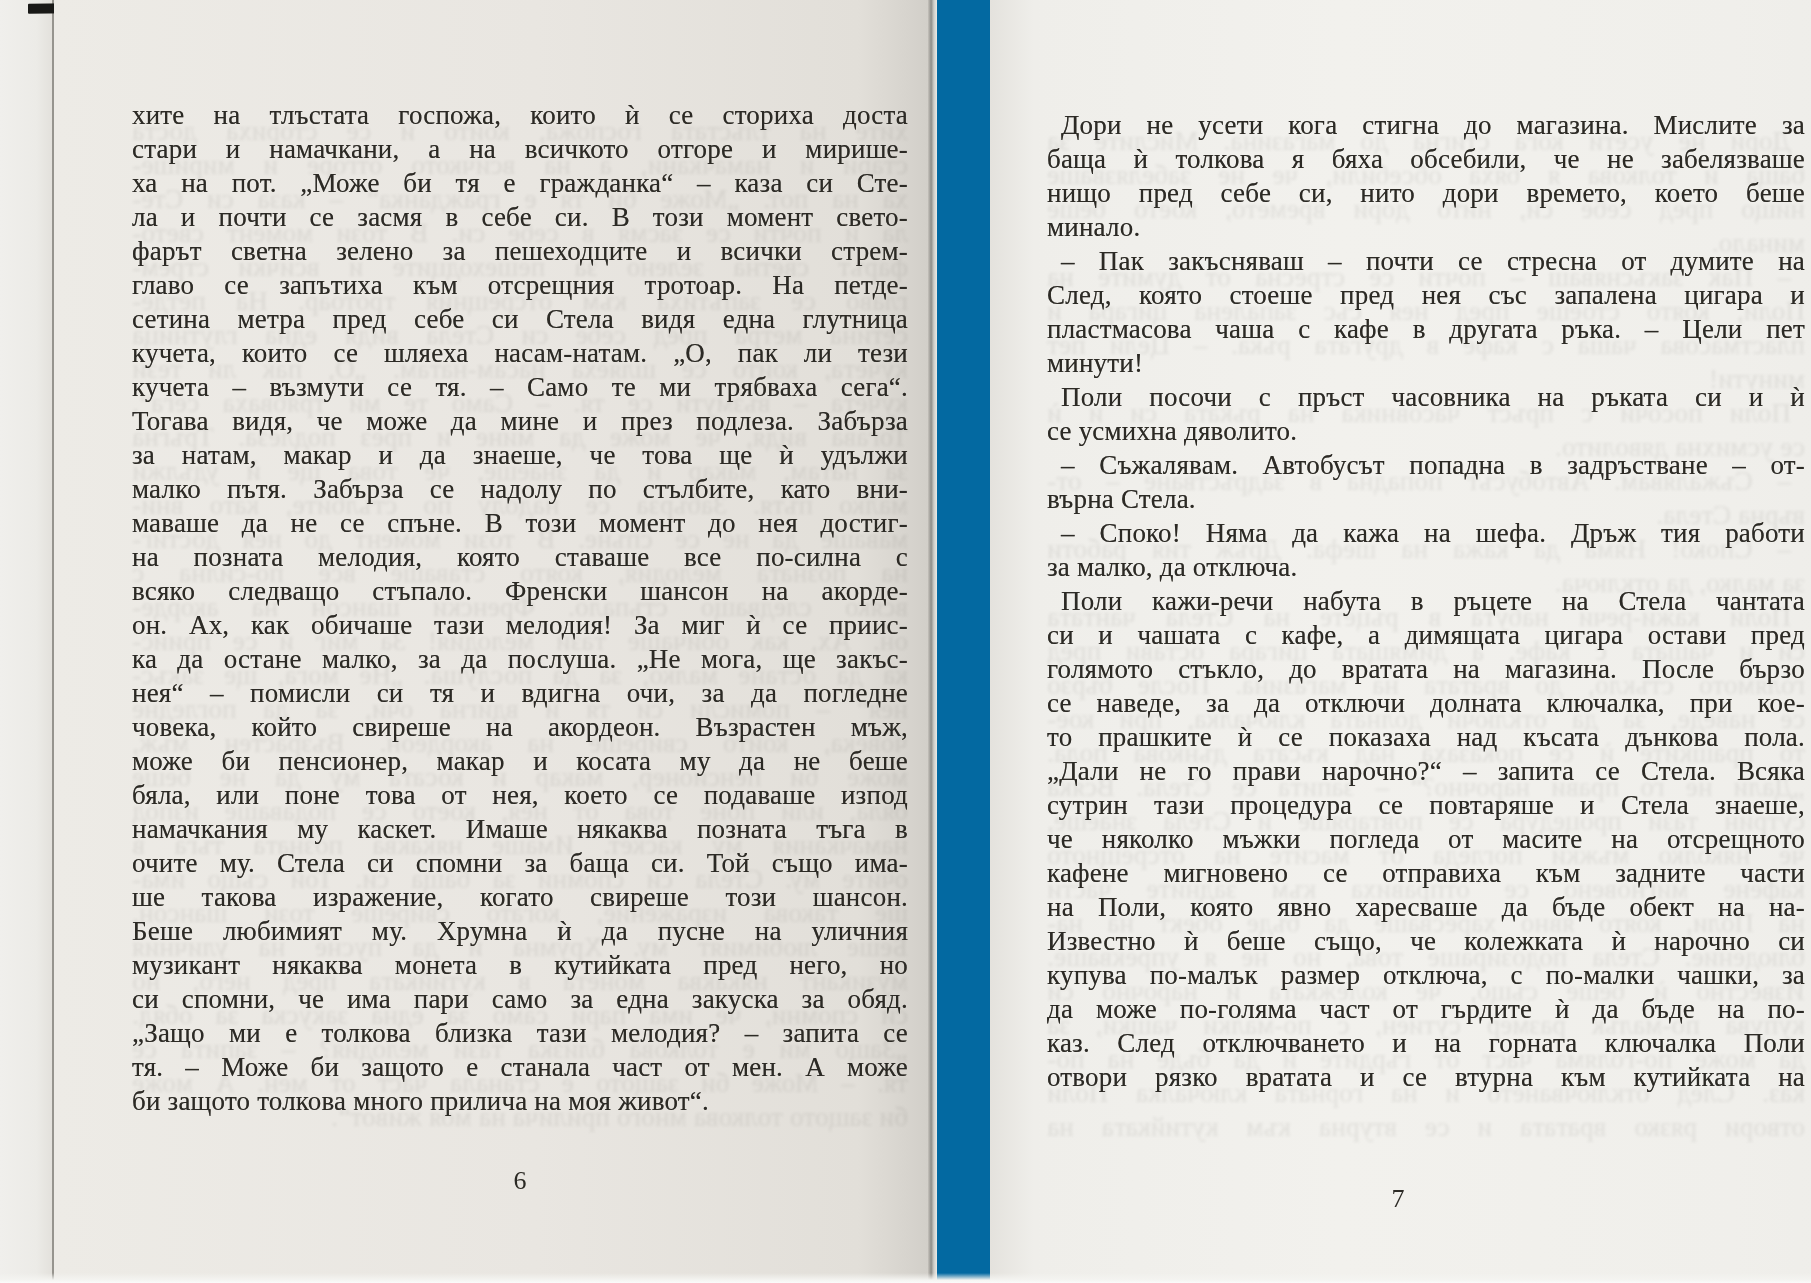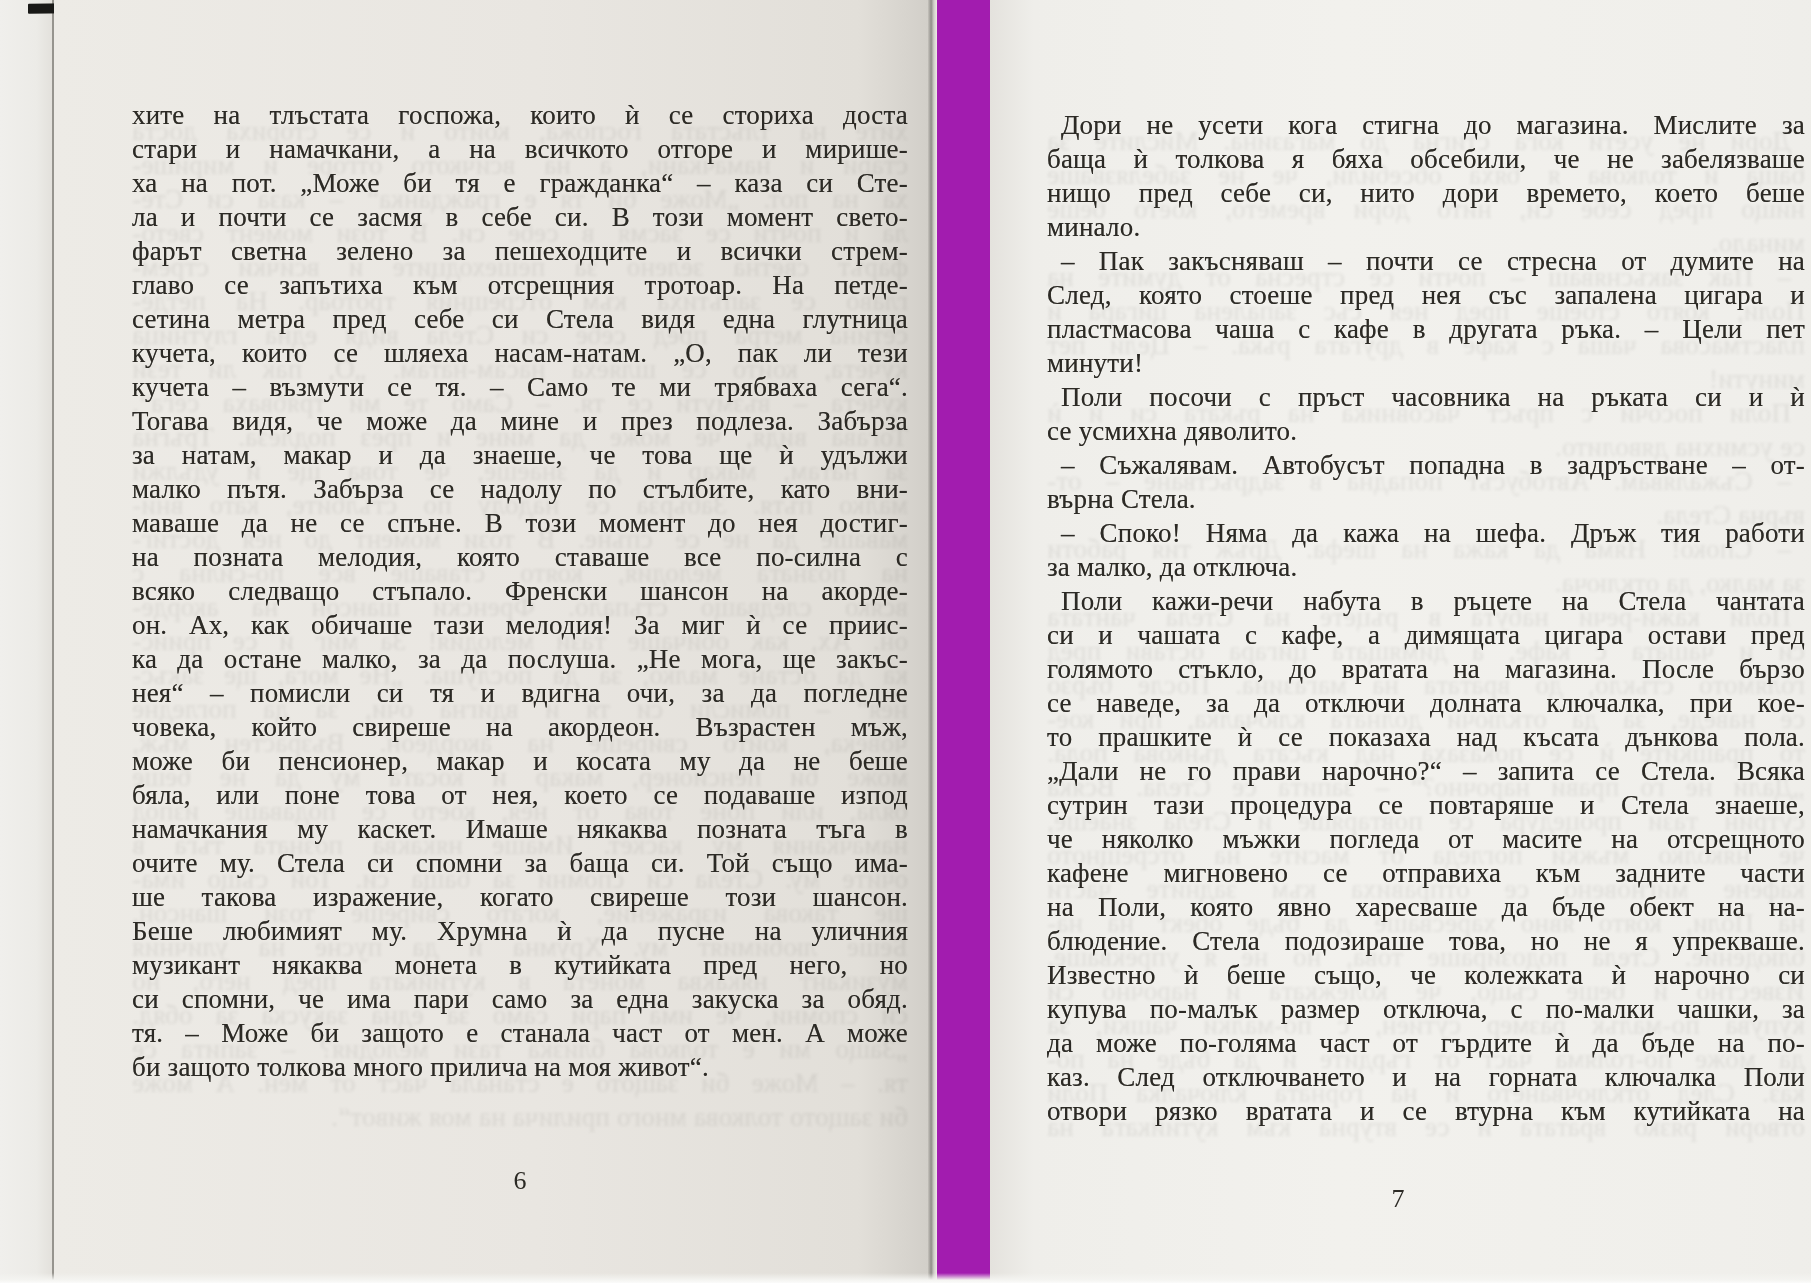--- a/index.html
+++ b/index.html
@@ -1,21 +1,21 @@
 <!DOCTYPE html>
 <html style="--ink: #2c2a25; --edge-line: #96948e; --corner-mark: #191917;"><head>
 <meta charset="utf-8">
 <style>
   html,body{margin:0;padding:0;}
   body{
     width:1811px;height:1283px;overflow:hidden;
     font-family:"Liberation Serif","DejaVu Serif",serif;
     background:#e9e7e2;
   }
-  .scan{position:relative;width:1811px;height:1283px;background:#a21caf;}
+  .scan{position:relative;width:1811px;height:1283px;background:#0369a1;}
   .left-edge{
     position:absolute;left:0;top:0;width:52px;height:100%;
     background:linear-gradient(90deg,#f0efec 0%,#ecebe7 70%,#e3e1dc 100%);
     border-right:2px solid var(--edge-line,#96948e);
   }
   .corner-mark{
     position:absolute;left:28px;top:3px;width:122px;height:10px;
     background:var(--corner-mark,#191917);transform:skewY(-0.6deg);
     border-radius:1px;
   }
@@ -120,20 +120,21 @@
         <div class="line">нея“ – помисли си тя и вдигна очи, за да погледне</div>
         <div class="line">човека, който свиреше на акордеон. Възрастен мъж,</div>
         <div class="line">може би пенсионер, макар и косата му да не беше</div>
         <div class="line">бяла, или поне това от нея, което се подаваше изпод</div>
         <div class="line">намачкания му каскет. Имаше някаква позната тъга в</div>
         <div class="line">очите му. Стела си спомни за баща си. Той също има-</div>
         <div class="line">ше такова изражение, когато свиреше този шансон.</div>
         <div class="line">Беше любимият му. Хрумна ѝ да пусне на уличния</div>
         <div class="line">музикант някаква монета в кутийката пред него, но</div>
         <div class="line">си спомни, че има пари само за една закуска за обяд.</div>
+        <div class="line">„Защо ми е толкова близка тази мелодия? – запита се</div>
         <div class="line">тя. – Може би защото е станала част от мен. А може</div>
         <div class="line para-end">би защото толкова много прилича на моя живот“.</div>
       </div>
     <div class="folio folio-left">6</div>
   </div>
 
   <div class="gutter"></div>
 
   <div class="page page-right">
     <div class="text-col col-right ghost">
@@ -186,21 +187,20 @@
         <div class="line indent">Поли кажи-речи набута в ръцете на Стела чантата</div>
         <div class="line">си и чашата с кафе, а димящата цигара остави пред</div>
         <div class="line">голямото стъкло, до вратата на магазина. После бързо</div>
         <div class="line">се наведе, за да отключи долната ключалка, при кое-</div>
         <div class="line">то прашките ѝ се показаха над късата дънкова пола.</div>
         <div class="line">„Дали не го прави нарочно?“ – запита се Стела. Всяка</div>
         <div class="line">сутрин тази процедура се повтаряше и Стела знаеше,</div>
         <div class="line">че няколко мъжки погледа от масите на отсрещното</div>
         <div class="line">кафене мигновено се отправиха към задните части</div>
         <div class="line">на Поли, която явно харесваше да бъде обект на на-</div>
-        <div class="line">блюдение. Стела подозираше това, но не я упрекваше.</div>
         <div class="line">Известно ѝ беше също, че колежката ѝ нарочно си</div>
         <div class="line">купува по-малък размер отключа, с по-малки чашки, за</div>
         <div class="line">да може по-голяма част от гърдите ѝ да бъде на по-</div>
         <div class="line">каз. След отключването и на горната ключалка Поли</div>
         <div class="line">отвори рязко вратата и се втурна към кутийката на</div>
       </div>
     <div class="folio folio-right">7</div>
   </div>
 
   <div class="bottom-edge"></div>

